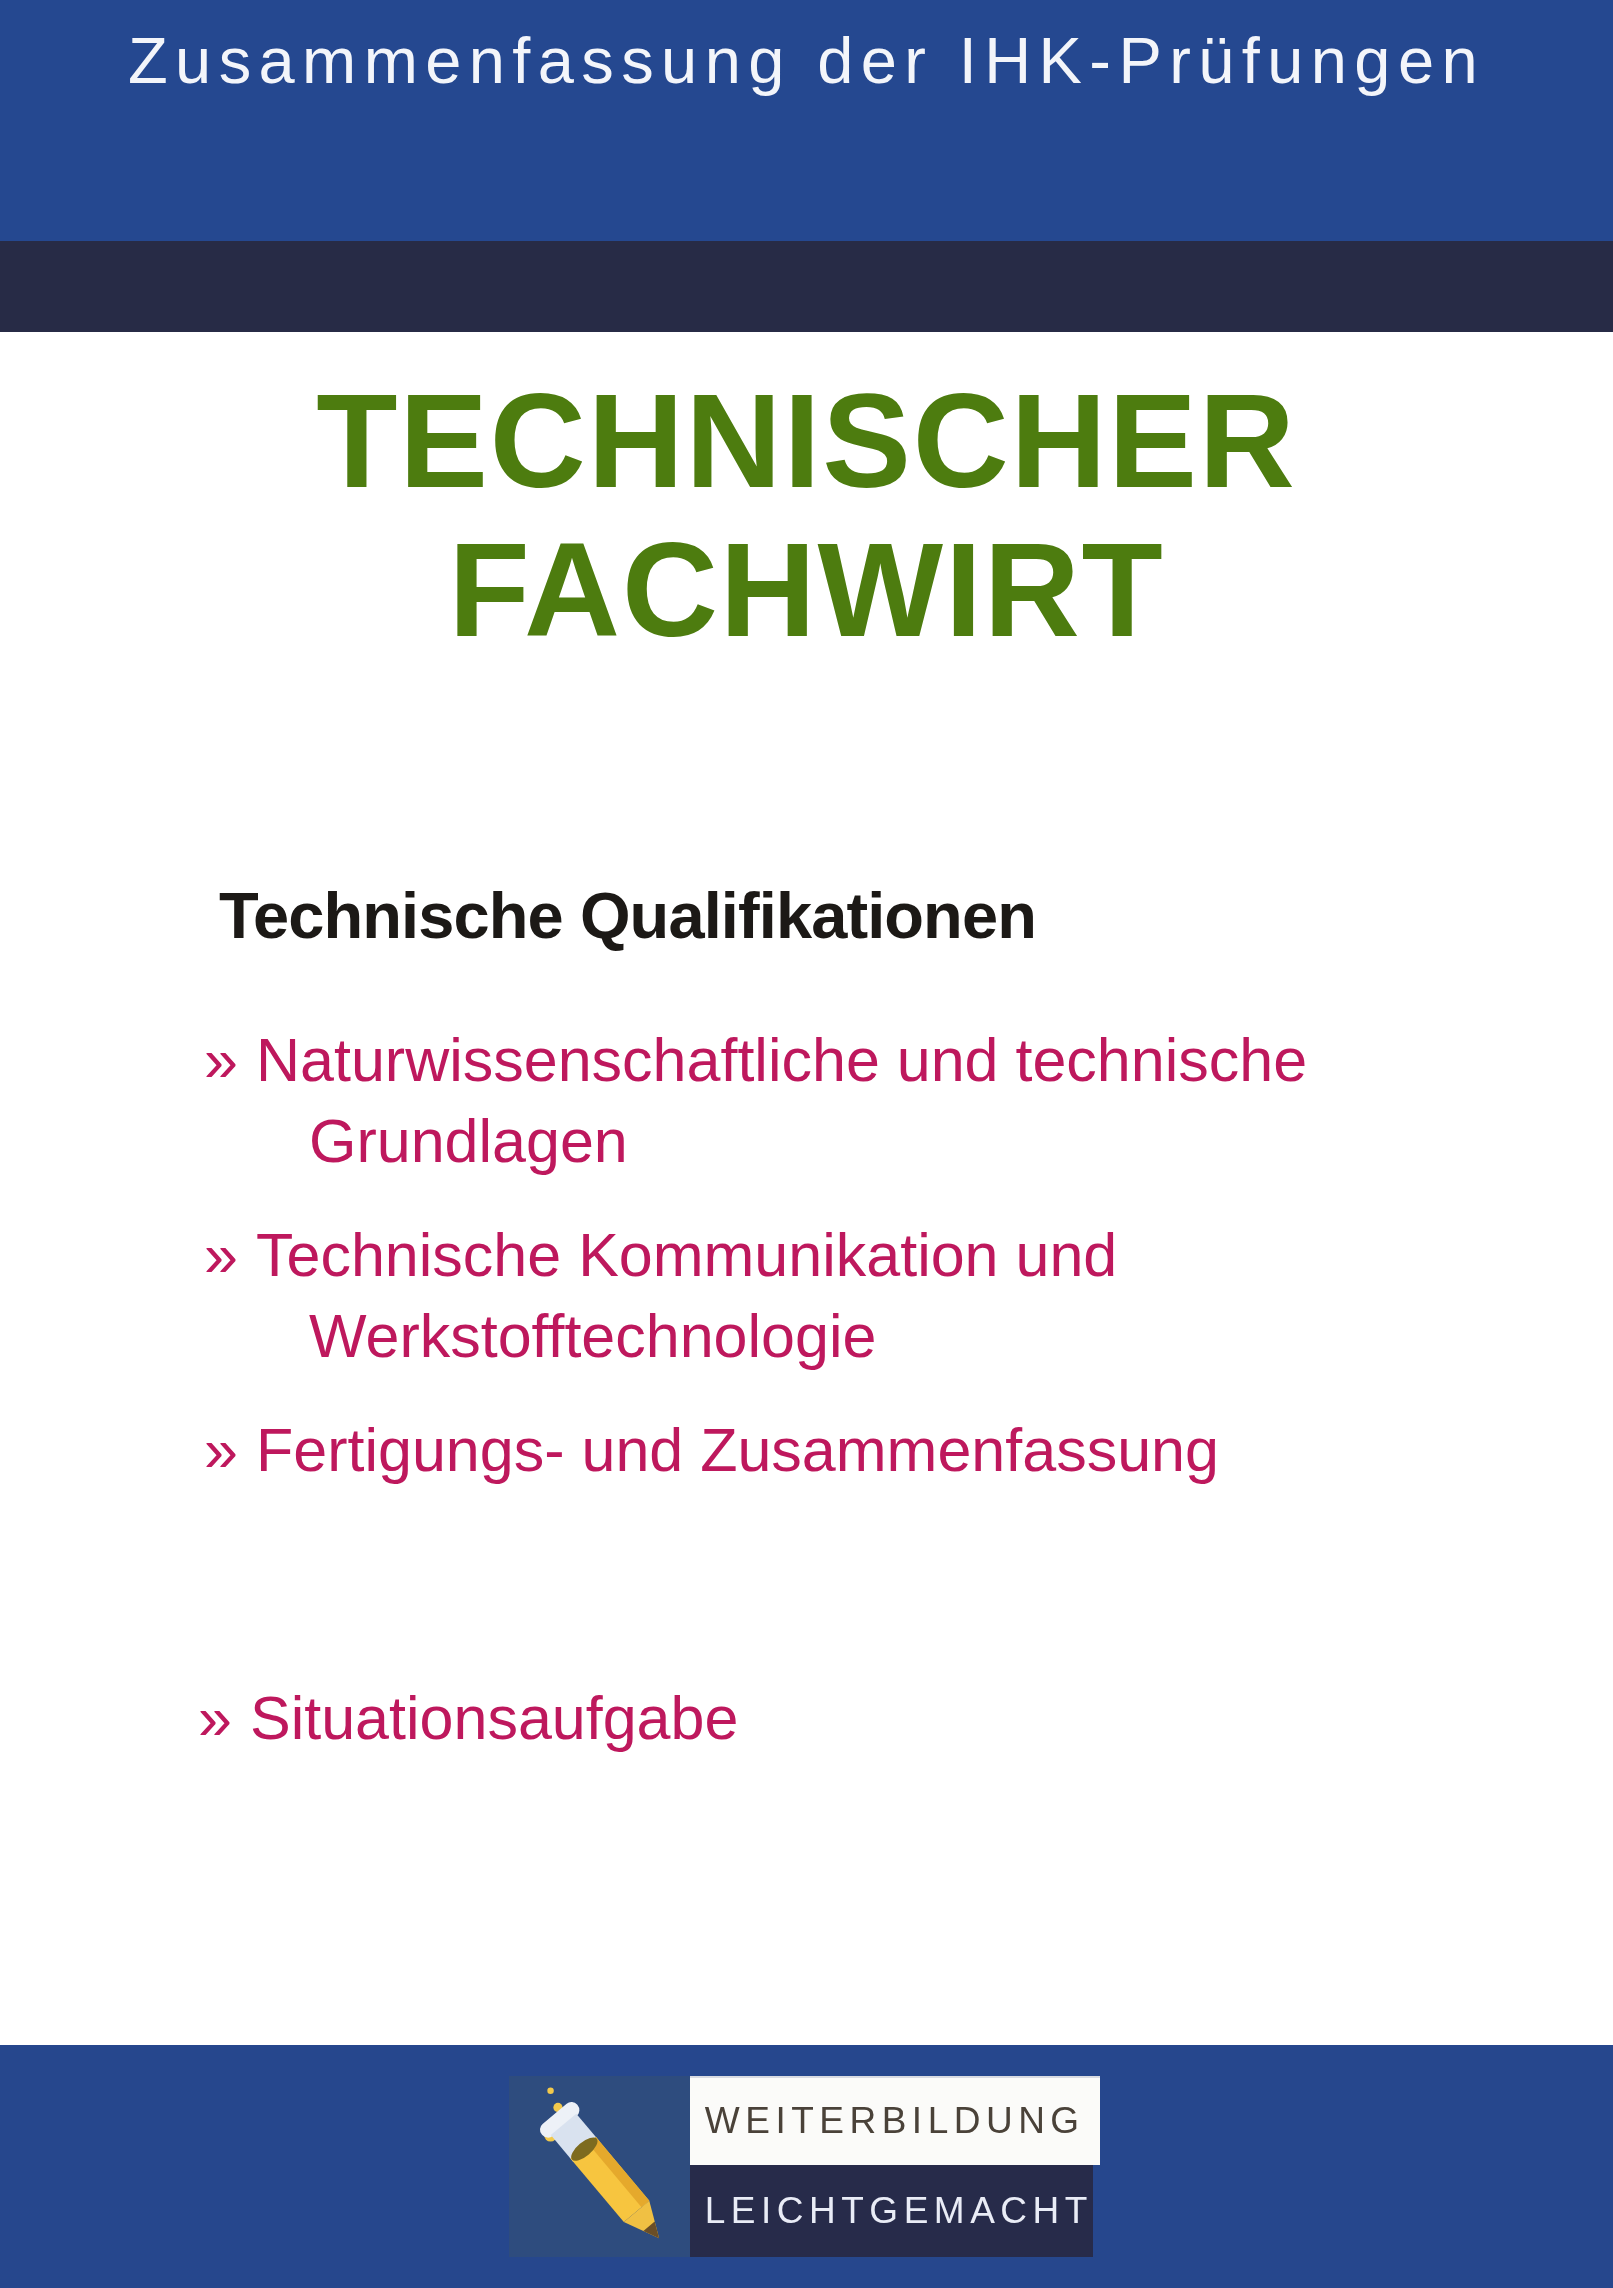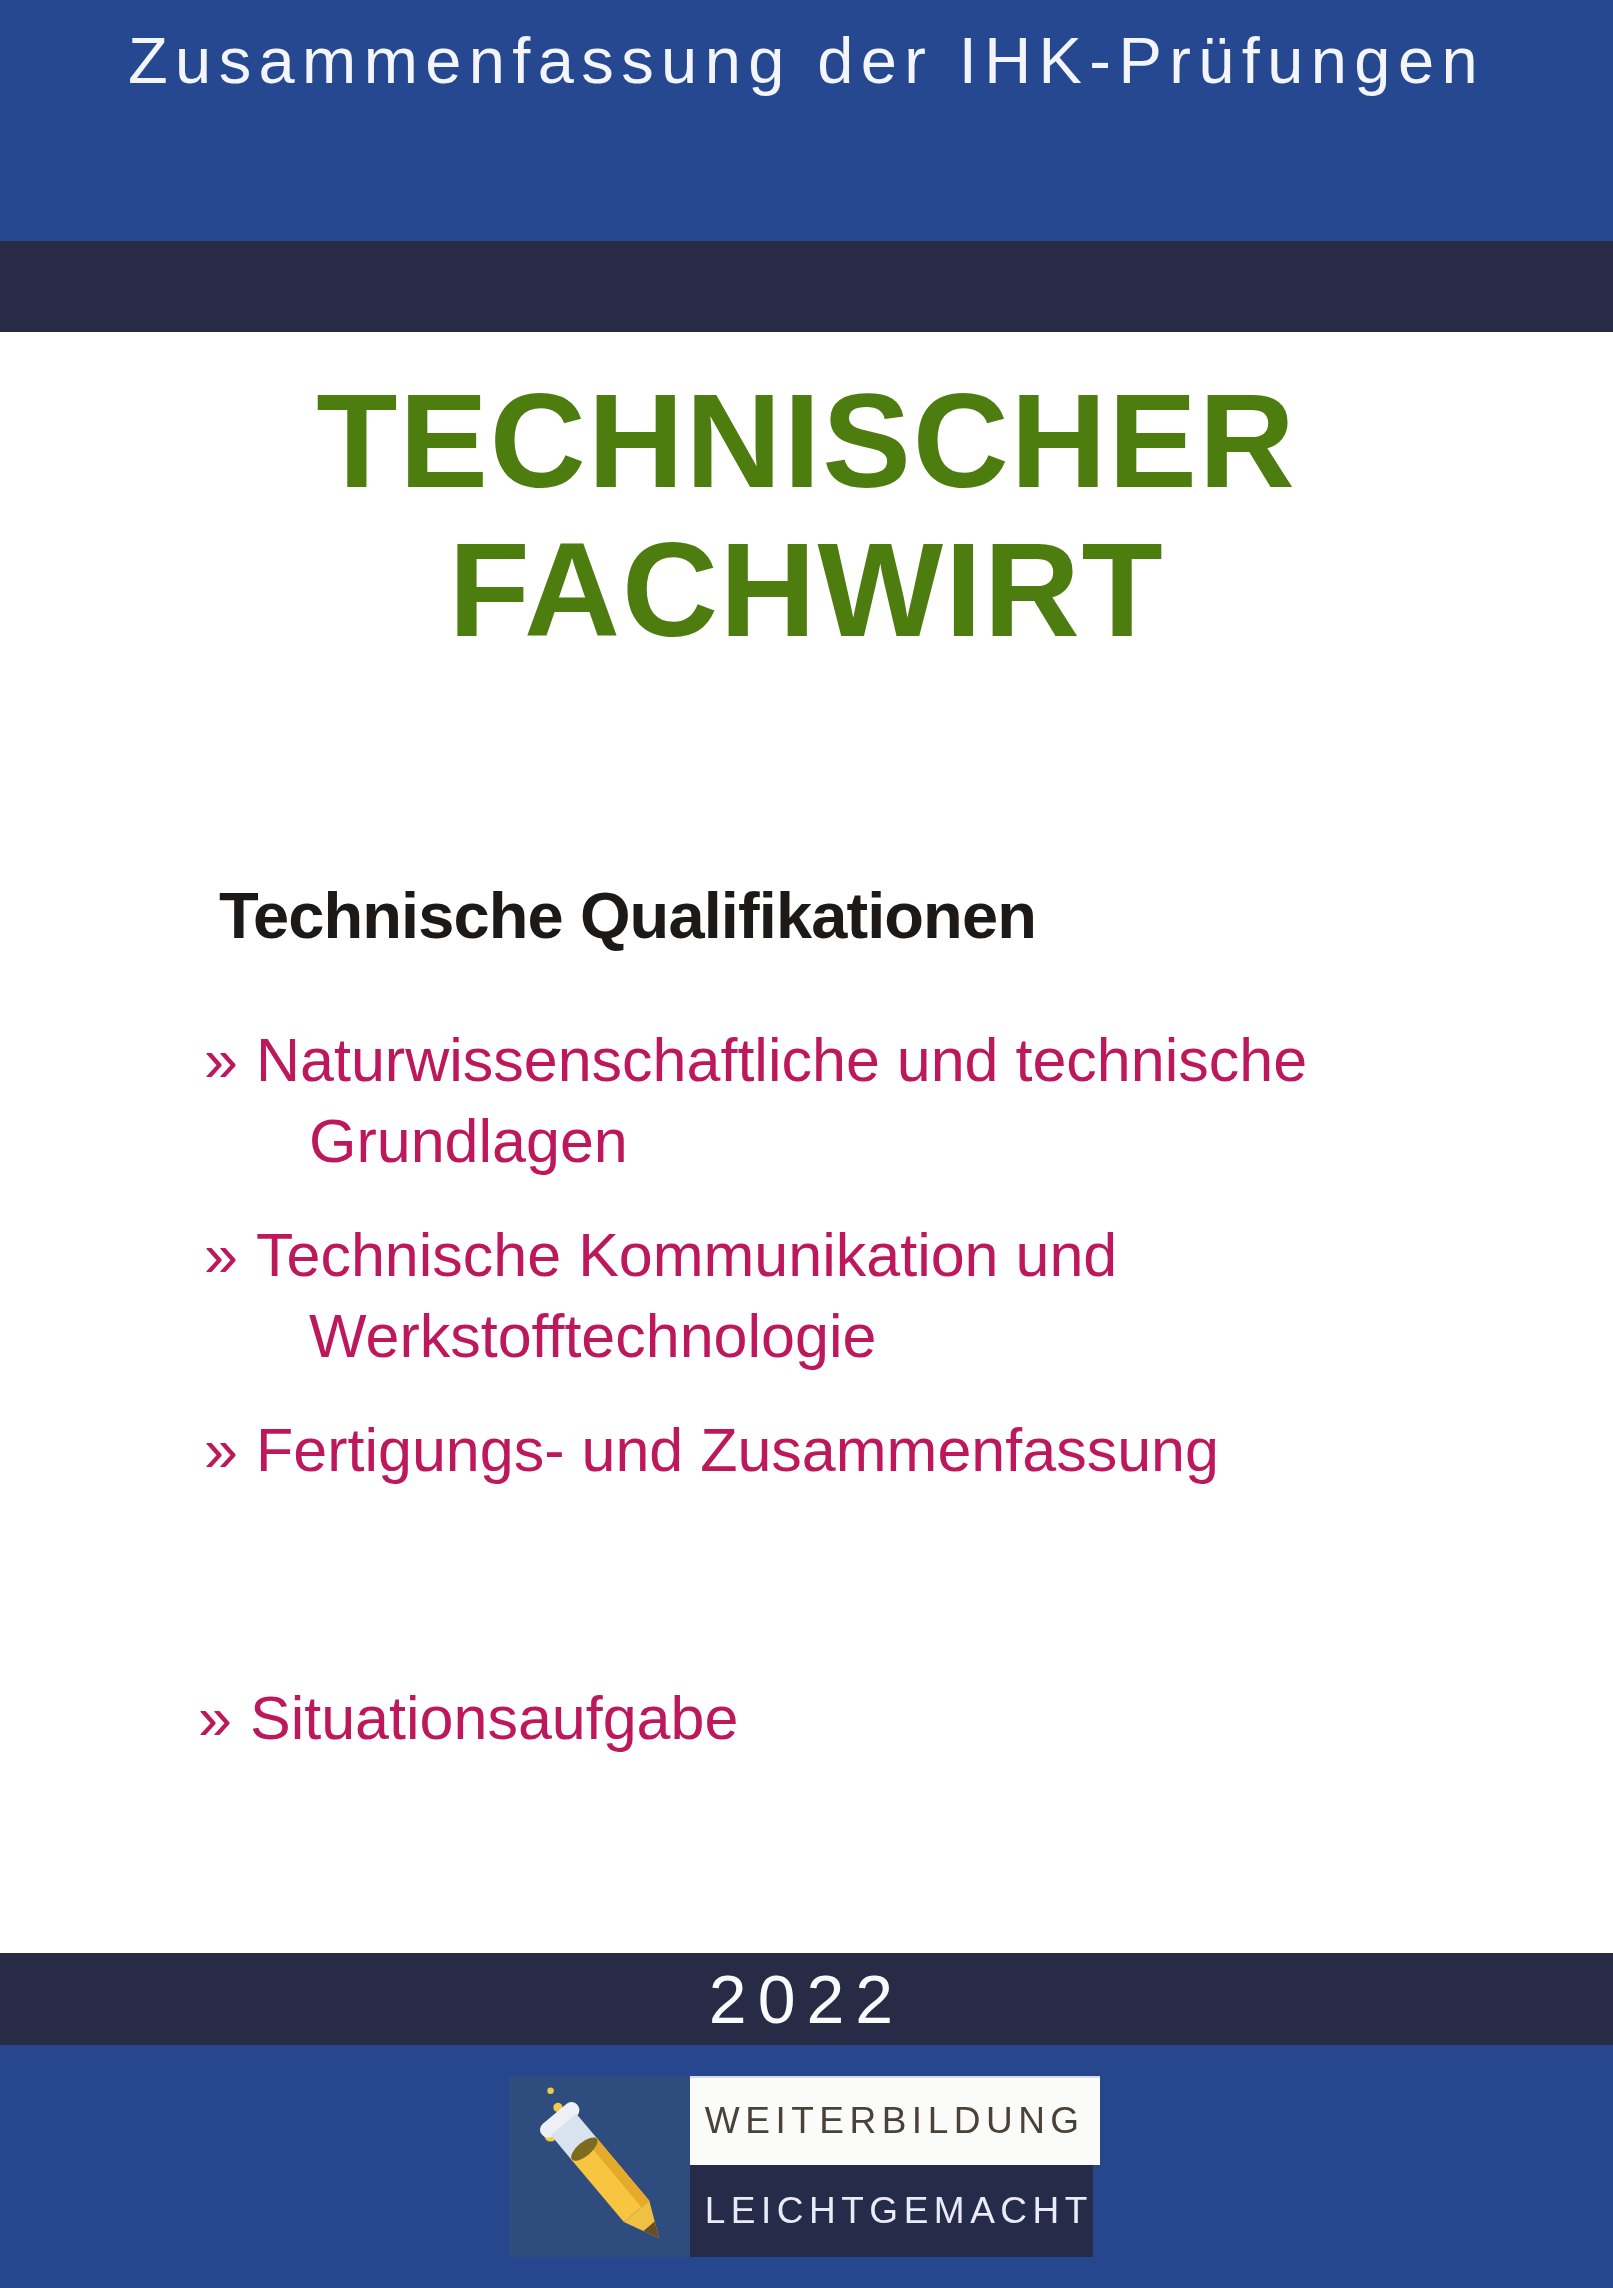--- a/index.html
+++ b/index.html
@@ -116,23 +116,20 @@
     <li><span class="bullet">»</span><span>Naturwissenschaftliche und technische Grundlagen</span></li>
     <li><span class="bullet">»</span><span>Technische Kommunikation und Werkstofftechnologie</span></li>
     <li><span class="bullet">»</span><span>Fertigungs- und Zusammenfassung</span></li>
   </ul>
 
 
   <ul class="topic-list list-2">
     <li><span class="bullet">»</span><span>Situationsaufgabe</span></li>
   </ul>
 
-  <div class="year-stripe">
-    <div class="year-text">2022</div>
-  </div>
 
   <footer class="footer">
     <div class="logo">
 
       <div class="logo-icon-box">
         <svg viewBox="0 0 196 196" xmlns="http://www.w3.org/2000/svg" aria-hidden="true">
 
           <circle cx="45" cy="16" r="3.5" fill="#f2c94c"></circle>
           <circle cx="53" cy="34" r="5" fill="#f2c94c"></circle>
           <circle cx="45" cy="64" r="7" fill="#f2c94c"></circle>

